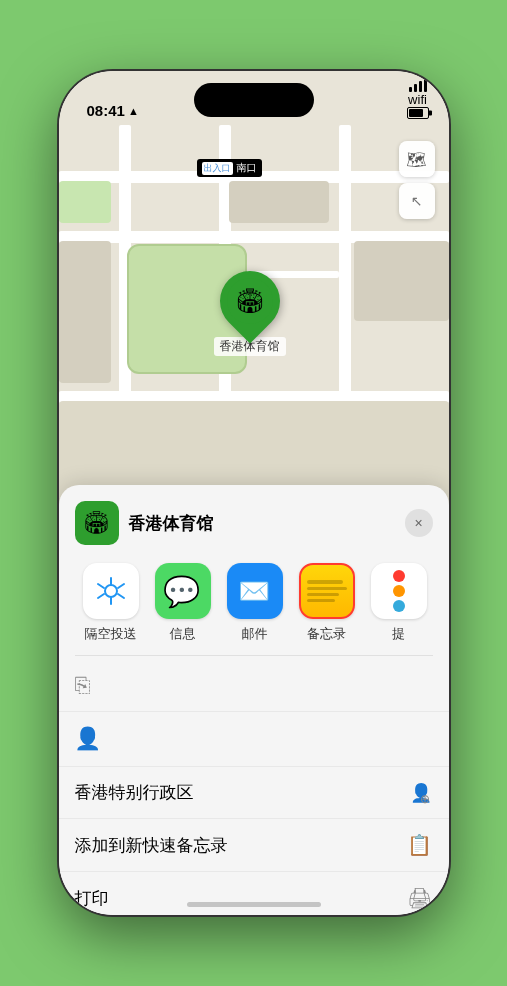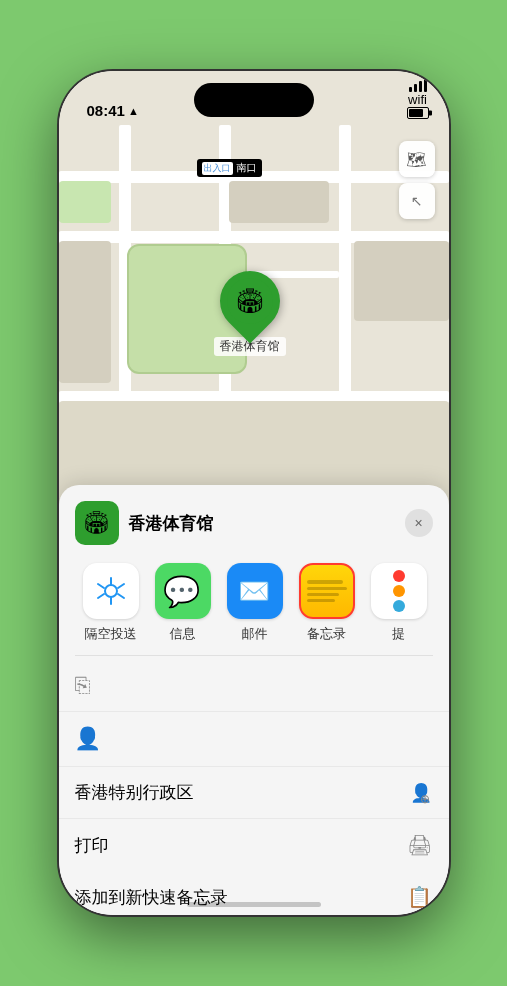--- a/index.html
+++ b/index.html
@@ -539,26 +539,26 @@
         <span class="action-icon" style="font-size:22px;">👤</span>
       </div>
 
       <div class="action-row">
         <span class="action-label">香港特别行政区</span>
         <span class="action-icon" style="font-size:18px; position:relative;">
           <span>👤</span><span style="font-size:12px; position:absolute; bottom:-2px; left:10px;">⊕</span>
         </span>
       </div>
 
+      <div class="action-row">
+        <span class="action-label">添加到新快速备忘录</span>
+        <span class="action-icon" style="font-size:20px;">📋</span>
+      </div>
+
       <div class="action-row" style="border-bottom: none;">
         <span class="action-label">打印</span>
         <span class="action-icon" style="font-size:20px;">🖨</span>
-      </div>
-
-      <div class="action-row">
-        <span class="action-label">添加到新快速备忘录</span>
-        <span class="action-icon" style="font-size:20px;">📋</span>
       </div>
 
       <div class="home-indicator"></div>
     </div>
   </div>
 </div>
 
 </body></html>

